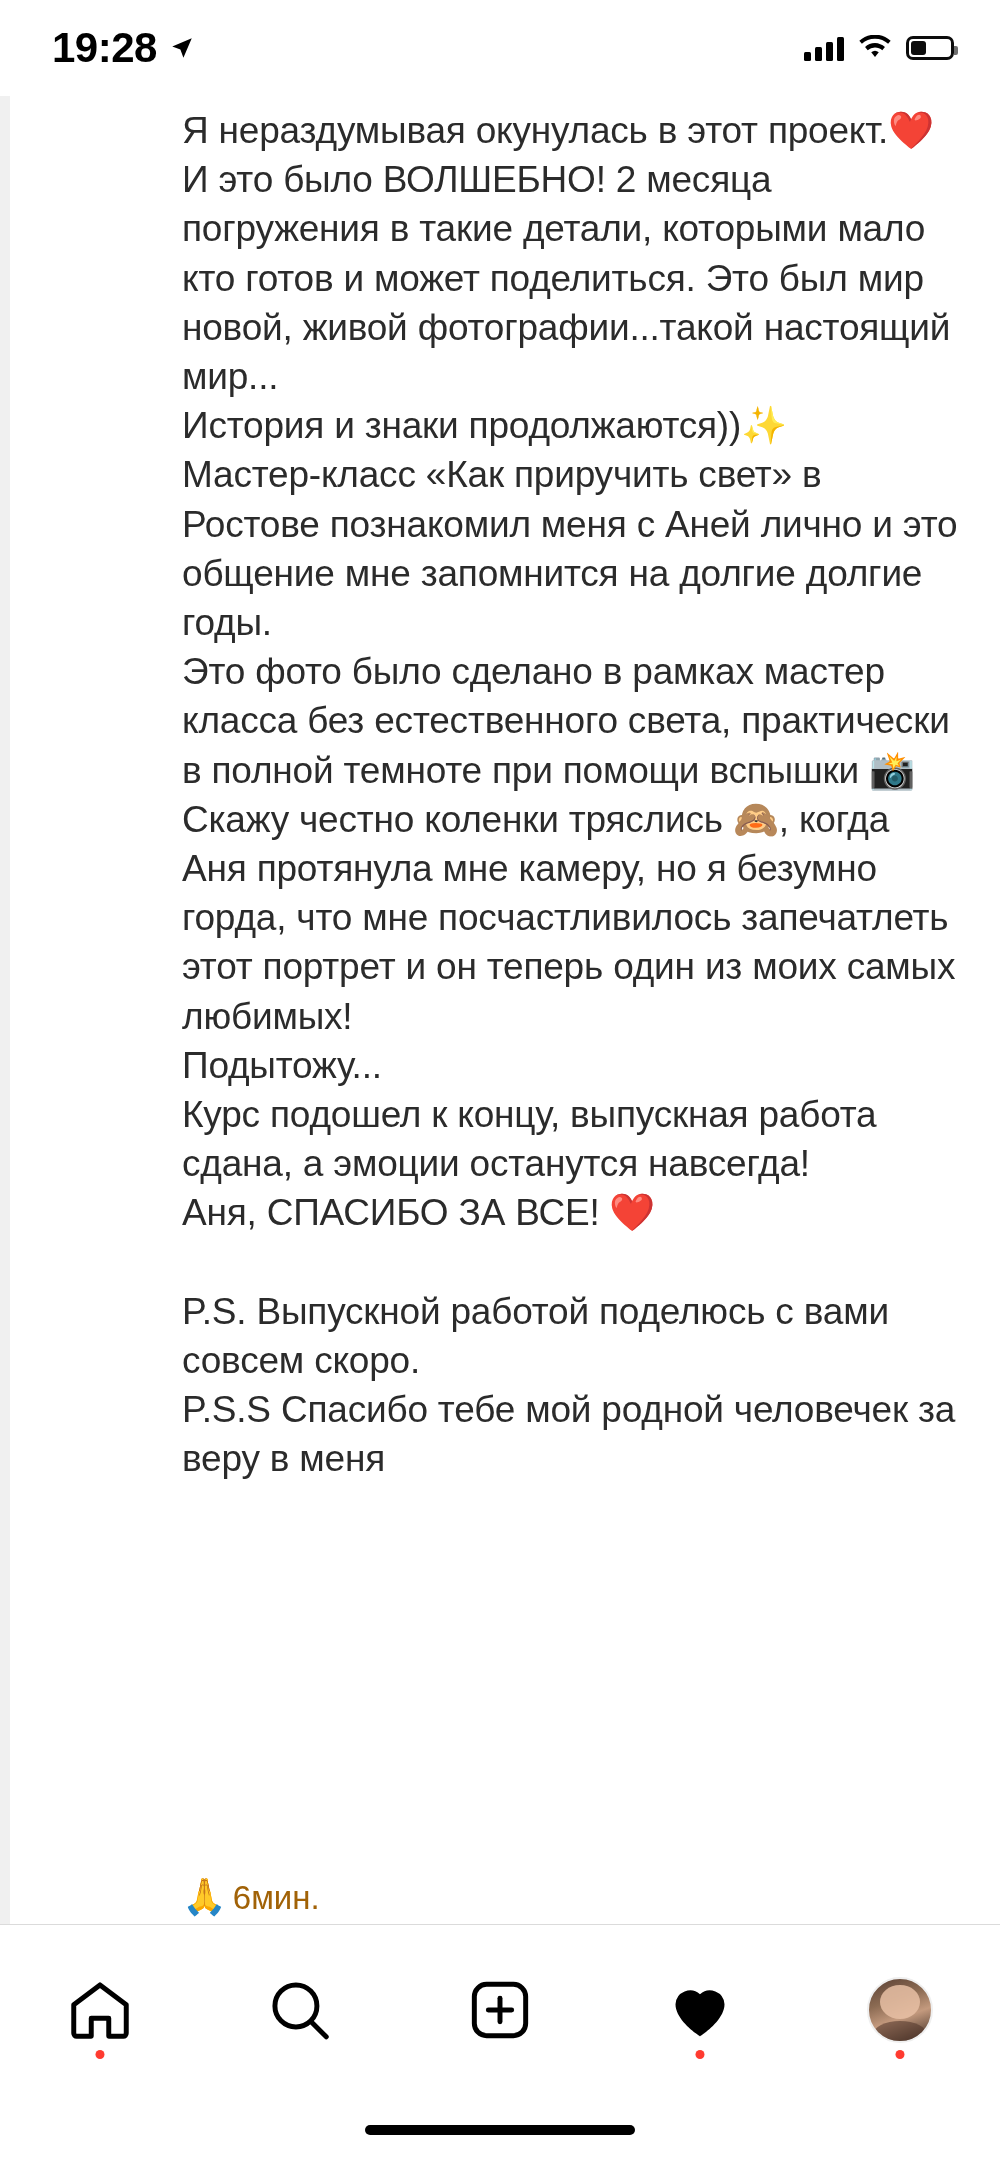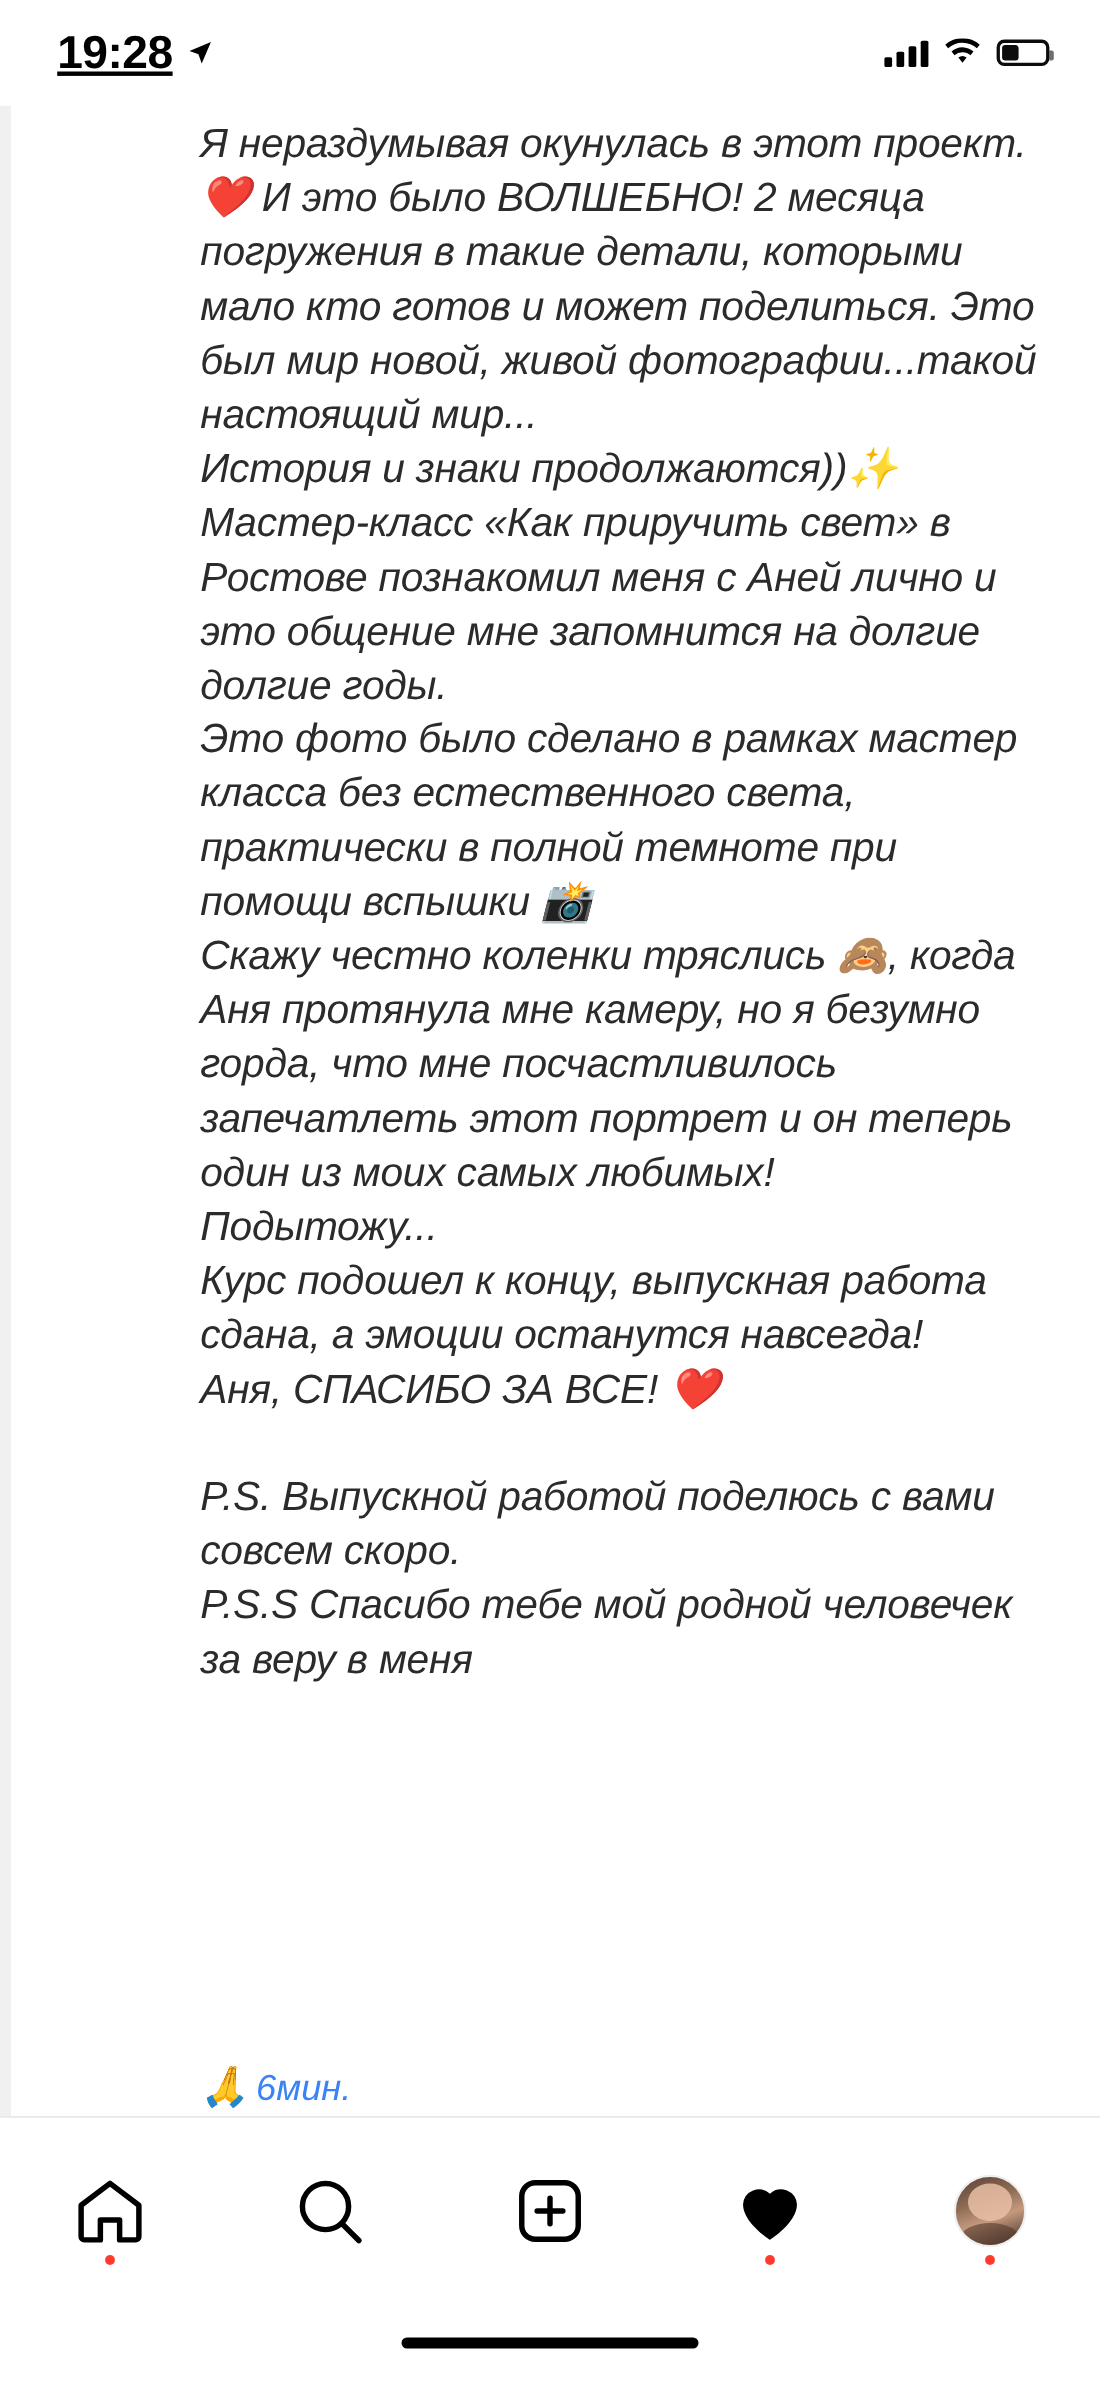--- a/index.html
+++ b/index.html
@@ -25,21 +25,20 @@
 
   
   .status-bar {
     height: 96px;
     flex: 0 0 96px;
     display: flex;
     align-items: center;
     justify-content: space-between;
     padding: 0 46px 0 52px;
     box-sizing: border-box;
-    text-decoration: underline;
   }
   .status-left {
     display: flex;
     align-items: center;
     gap: 12px;
   }
   .status-time {
     font-size: 42px;
     font-weight: 600;
     color: #000000;
@@ -136,21 +135,20 @@
     height: 4px;
     background: #000000;
   }
 
   
   .content {
     flex: 1 1 auto;
     position: relative;
     overflow: hidden;
     background: #ffffff;
-    font-style: italic;
   }
   .left-rail {
     position: absolute;
     left: 0;
     top: 0;
     bottom: 0;
     width: 10px;
     background: #f0f0f0;
   }
   .post-text {
@@ -163,21 +161,21 @@
     color: #2b2b2b;
     letter-spacing: -0.2px;
     white-space: pre-wrap;
     word-wrap: break-word;
   }
   .timestamp {
     position: absolute;
     left: 182px;
     bottom: 6px;
     font-size: 33px;
-    color: #3b82f6;
+    color: #a16207;
   }
   .timestamp .emoji {
     font-size: 36px;
     margin-right: 6px;
   }
 
   
   .tabbar {
     flex: 0 0 170px;
     border-top: 1px solid #dbdbdb;

